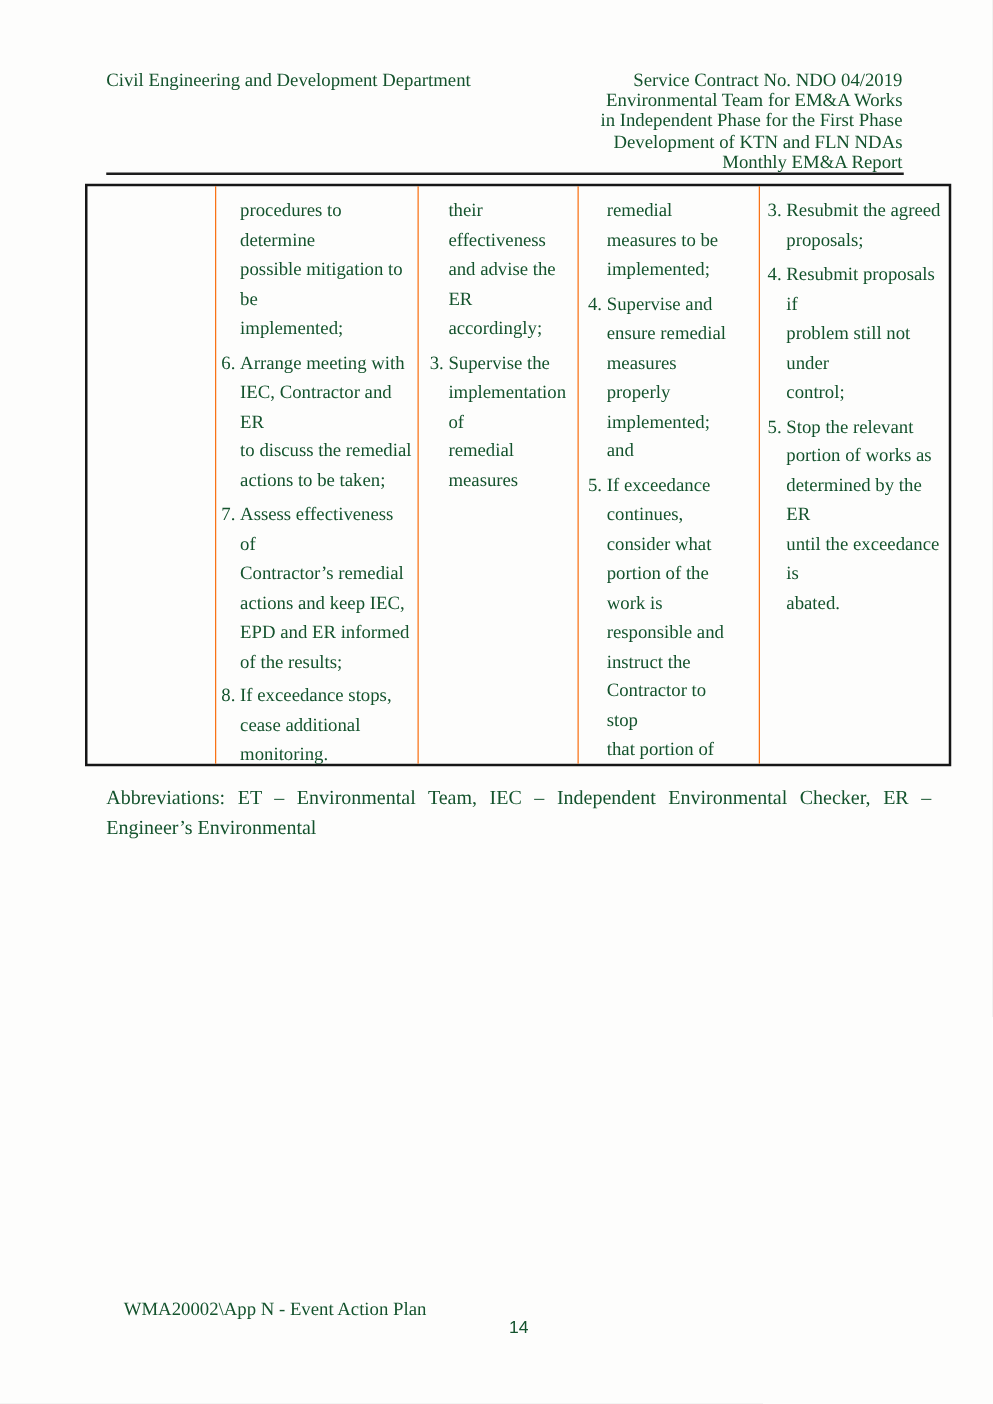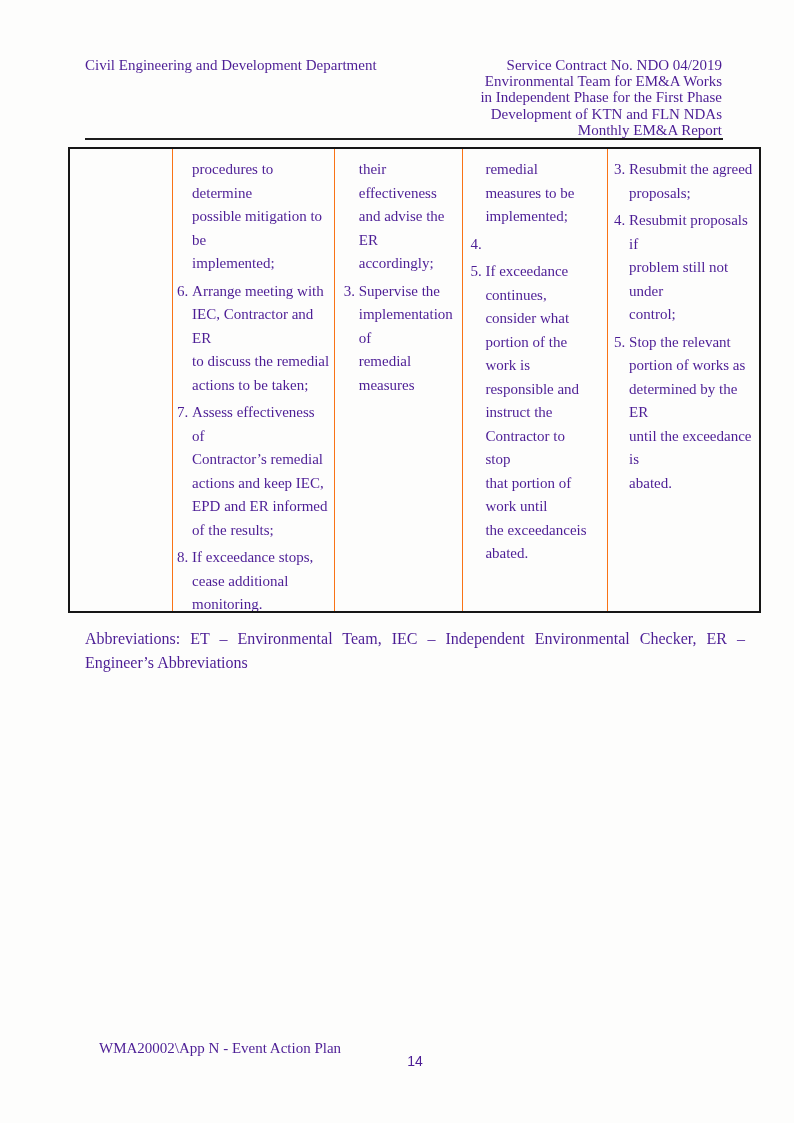--- a/index.html
+++ b/index.html
@@ -2,21 +2,21 @@
 <html><head>
 <meta charset="utf-8">
 <style>
   html,body { margin:0; padding:0; background:#e8e8e8; }
   .page {
     position:relative;
     width:794px; height:1123px;
     margin:0 auto;
     background:#fdfdfc;
     font-family:"Liberation Serif", serif;
-    color:#4c1d95;
+    color:#14532d;
     overflow:hidden;
   }
   
   .hdr-left {
     position:absolute; left:85px; top:57px;
     font-size:15px; line-height:16px;
   }
   .hdr-right {
     position:absolute; right:72px; top:57px;
     text-align:right; font-size:15px; line-height:16.2px;
@@ -137,20 +137,24 @@
       </div>
       <div class="t-col c4">
         <div class="t-item">
           <span class="t-num"></span>
           <span class="t-text">remedial
 measures to be
 implemented;</span>
         </div>
         <div class="t-item">
           <span class="t-num">4.</span>
+          <span class="t-text">Supervise and
+ensure remedial
+measures properly
+implemented; and</span>
         </div>
         <div class="t-item">
           <span class="t-num">5.</span>
           <span class="t-text">If exceedance
 continues,
 consider what
 portion of the
 work is
 responsible and
 instruct the
@@ -179,20 +183,20 @@
 portion of works as
 determined by the ER
 until the exceedance is
 abated.</span>
         </div>
       </div>
     </div>
 
   <div class="abbr">
     <div class="abbr-l1">Abbreviations: ET – Environmental Team, IEC – Independent Environmental Checker, ER –</div>
-    <div class="abbr-l2">Engineer’s Abbreviations</div>
+    <div class="abbr-l2">Engineer’s Environmental</div>
   </div>
 
   <div class="foot-ref">WMA20002\App N - Event Action Plan</div>
 
   <div class="foot-page">14</div>
 
 </div>
 
 </body></html>

